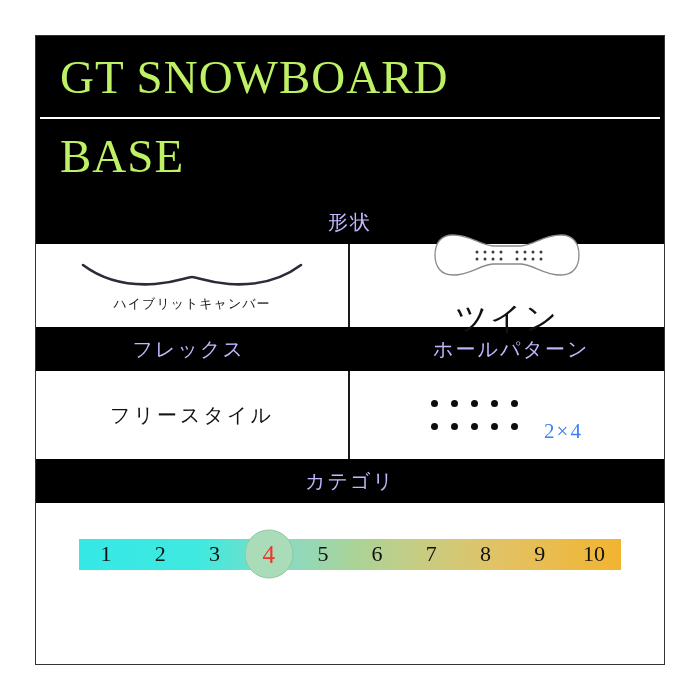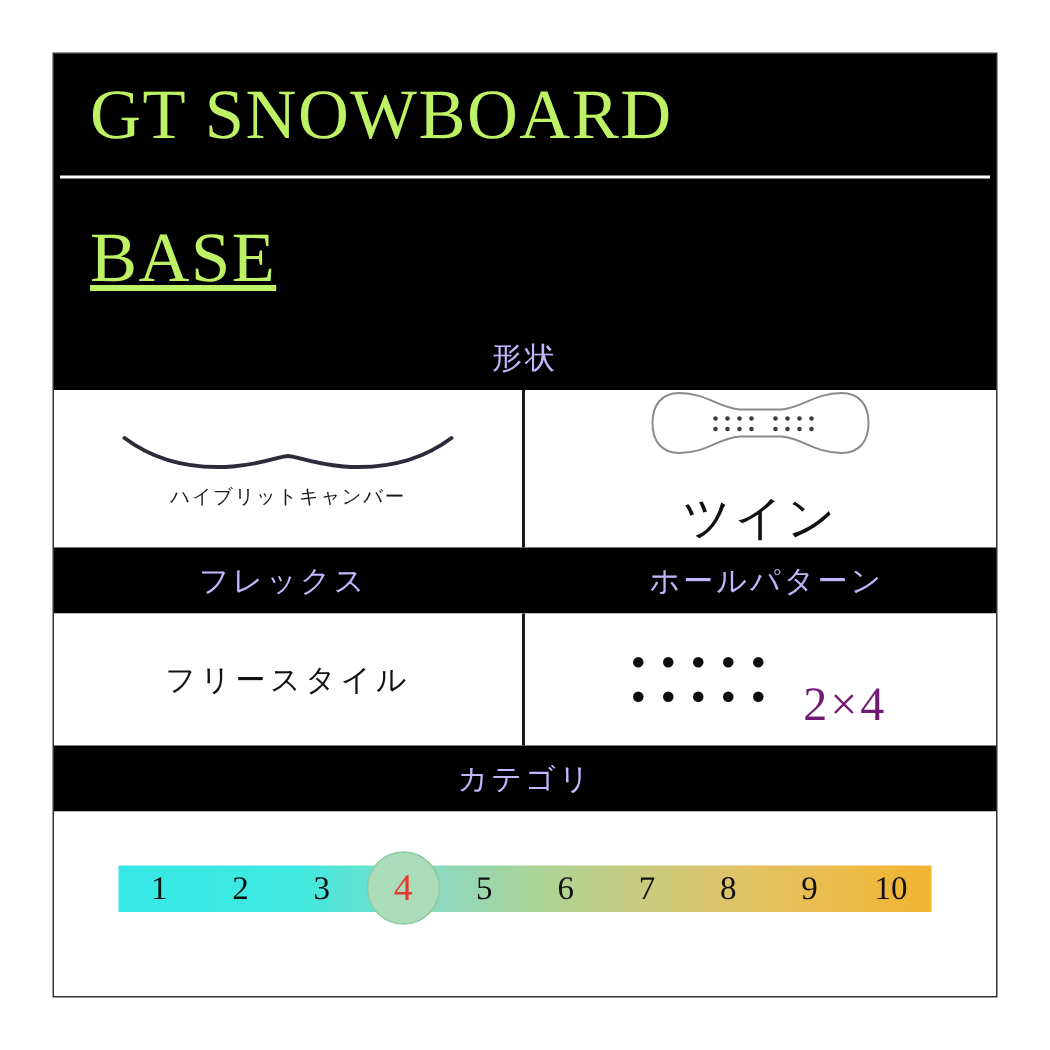--- a/index.html
+++ b/index.html
@@ -36,23 +36,22 @@
     flex: 0 0 auto;
   }
   .title-line {
     font-size: 47px;
     line-height: 1.0;
     letter-spacing: 1px;
     padding: 18px 0 16px 24px;
     white-space: nowrap;
   }
   .title-line.second {
-    padding-top: 30px;
+    padding-top: 14px;
     padding-bottom: 20px;
-    text-decoration: underline;
   }
   .title-rule {
     height: 2px;
     background: #ffffff;
     margin: 0 4px;
   }
 
   
   .table-body {
     flex: 1 1 auto;
@@ -92,21 +91,21 @@
     align-items: center;
     justify-content: center;
     box-sizing: border-box;
     position: relative;
   }
   .data-cell.left-cell {
     border-right: 2px solid #1a1a1a;
   }
 
   
-  .row-shape   { height: 105px; }
+  .row-shape   { height: 83px; }
   .row-cat     { height: 88px;  }
   .row-flex    { height: 102px; }
 
   
   .camber-wrap {
     display: flex;
     flex-direction: column;
     align-items: center;
     justify-content: center;
   }
@@ -163,22 +162,22 @@
     gap: 13px;
   }
   .dot {
     width: 7px;
     height: 7px;
     border-radius: 50%;
     background: #0d0d0d;
   }
   .hole-label {
     font-family: "Liberation Serif", "DejaVu Serif", serif;
-    font-size: 32px;
-    color: #701a75;
+    font-size: 21px;
+    color: #3b82f6;
     letter-spacing: 2px;
     white-space: nowrap;
     margin-top: 32px;
   }
 
   
   .flex-cell {
     flex: 1 1 100%;
     display: flex;
     align-items: center;

